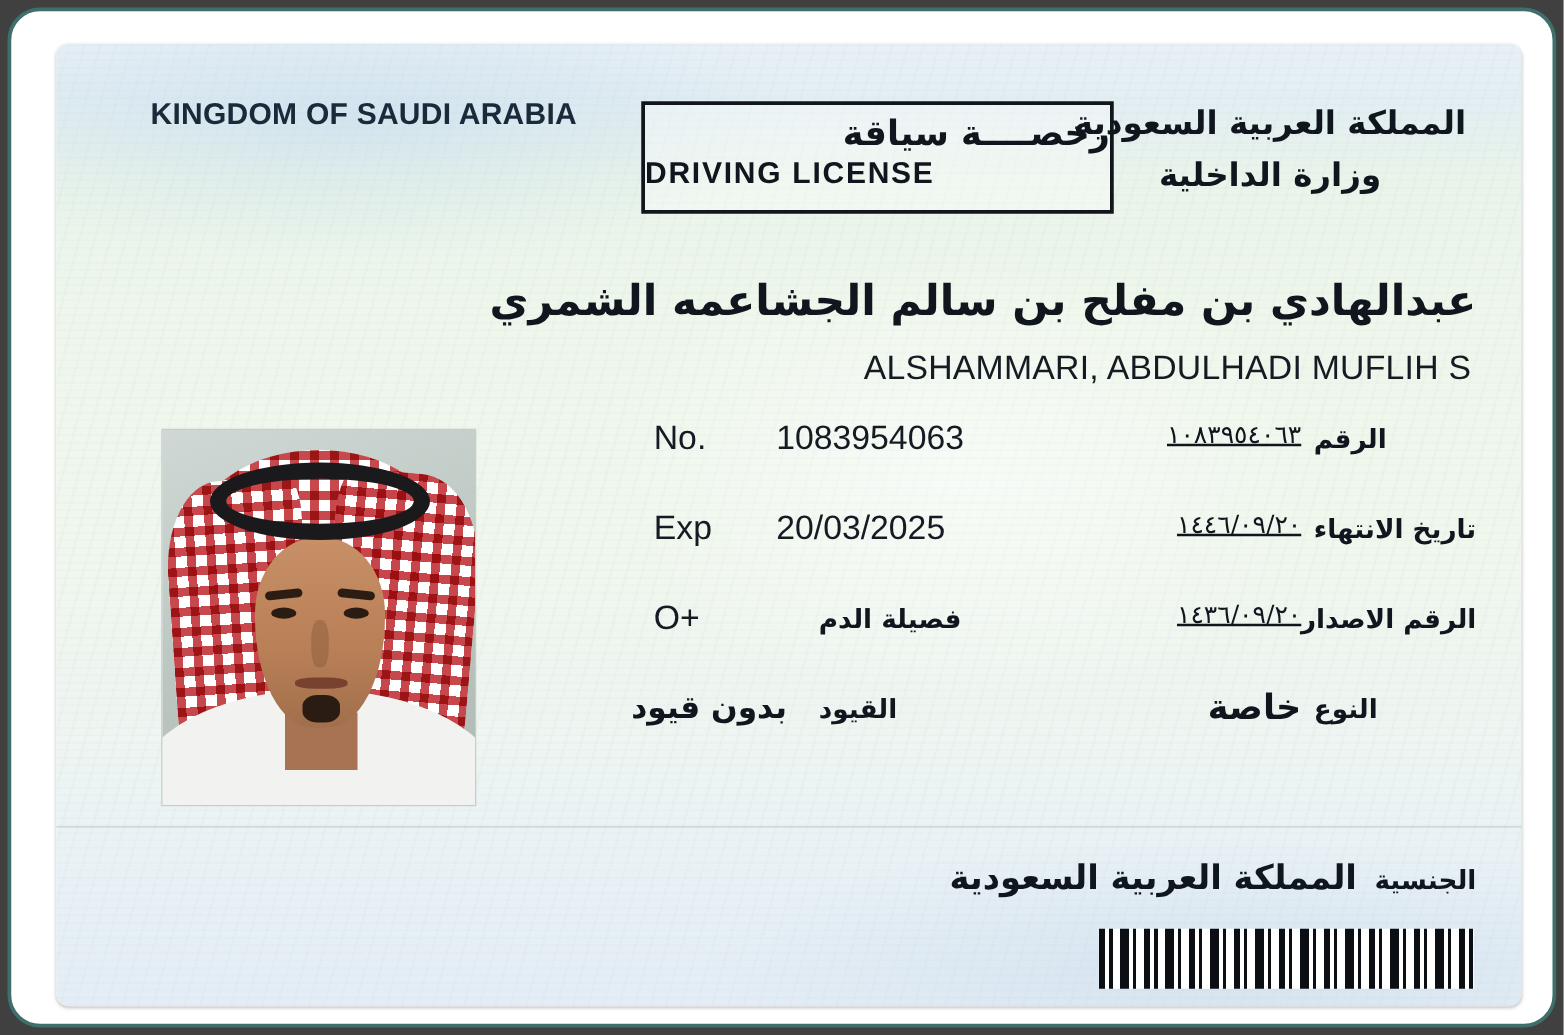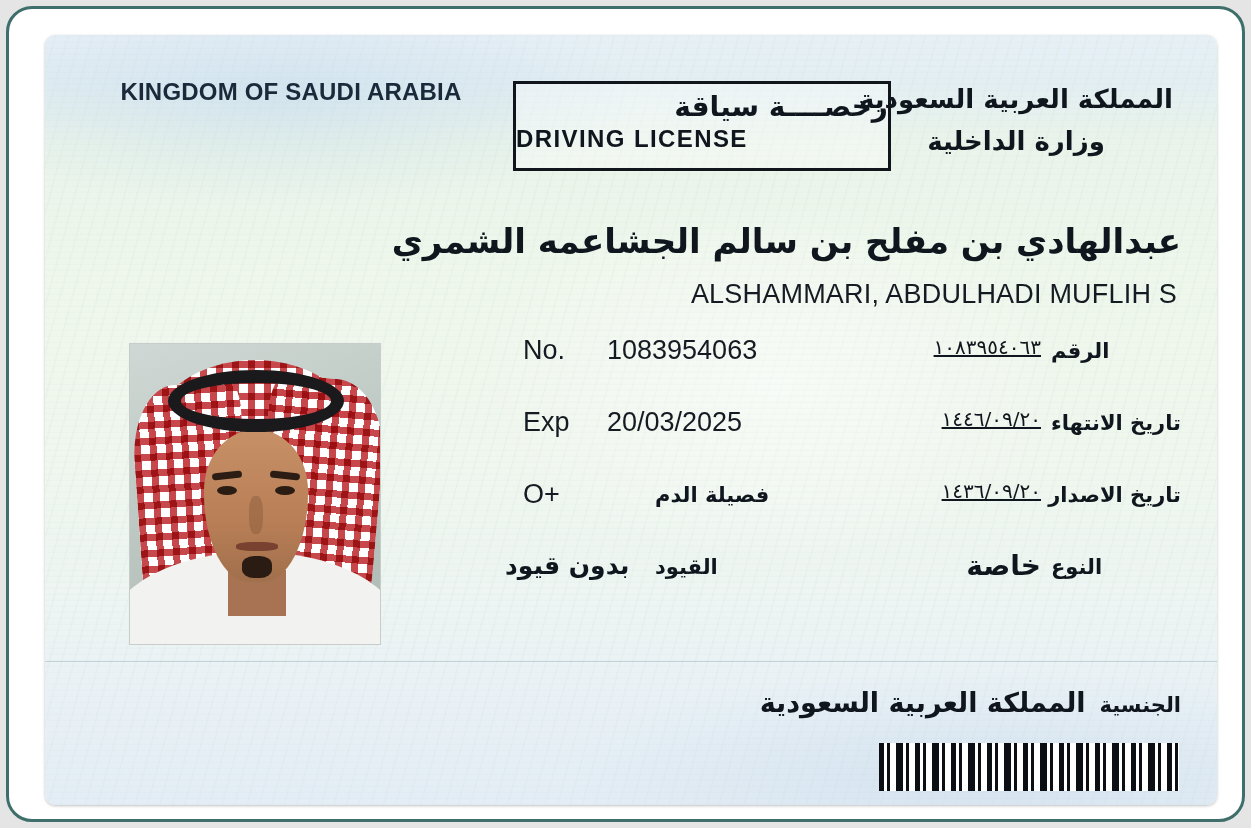--- a/index.html
+++ b/index.html
@@ -11,21 +11,21 @@
     width: 1251px;
     height: 828px;
     font-family: "Liberation Sans", sans-serif;
     overflow: hidden;
   }
 
   .viewport {
     position: relative;
     width: 1251px;
     height: 828px;
-    background: #e5e5e5;
+    background: #404040;
     box-sizing: border-box;
   }
 
   
   .card-frame {
     position: absolute;
     left: 6px;
     top: 6px;
     width: 1239px;
     height: 816px;
@@ -259,21 +259,21 @@
   }
   .en-cell {
     position: absolute;
     left: 478px;
     top: 8px;
     font-size: 27px;
     color: #151b22;
     white-space: nowrap;
   }
   .en-cell .lbl { display: inline-block; min-width: 74px; }
-  .en-cell .val { margin-left: 10px; }
+  .en-cell .val { margin-left: 24px; }
 
   .ar-label {
     position: absolute;
     right: 36px;
     top: 12px;
     direction: rtl;
     font-family: "DejaVu Sans", sans-serif;
     font-size: 21px;
     font-weight: 700;
     color: #10161d;
@@ -422,21 +422,21 @@
               <span class="lbl">Exp</span><span class="val">20/03/2025</span>
             </div>
             <div class="ar-value">١٤٤٦/٠٩/٢٠</div>
             <div class="ar-label">تاريخ الانتهاء</div>
           </div>
 
           <div class="row">
             <div class="en-cell">O+</div>
             <div class="inner-ar-label">فصيلة الدم</div>
             <div class="ar-value">١٤٣٦/٠٩/٢٠</div>
-            <div class="ar-label">تاريخ الاصدار</div>
+            <div class="ar-label">الرقم الاصدار</div>
           </div>
 
           <div class="row">
             <div class="inner-ar-value">بدون قيود</div>
             <div class="inner-ar-label">القيود</div>
             <div class="type-ar-value">خاصة</div>
             <div class="ar-label">النوع</div>
           </div>
 
         </div>

